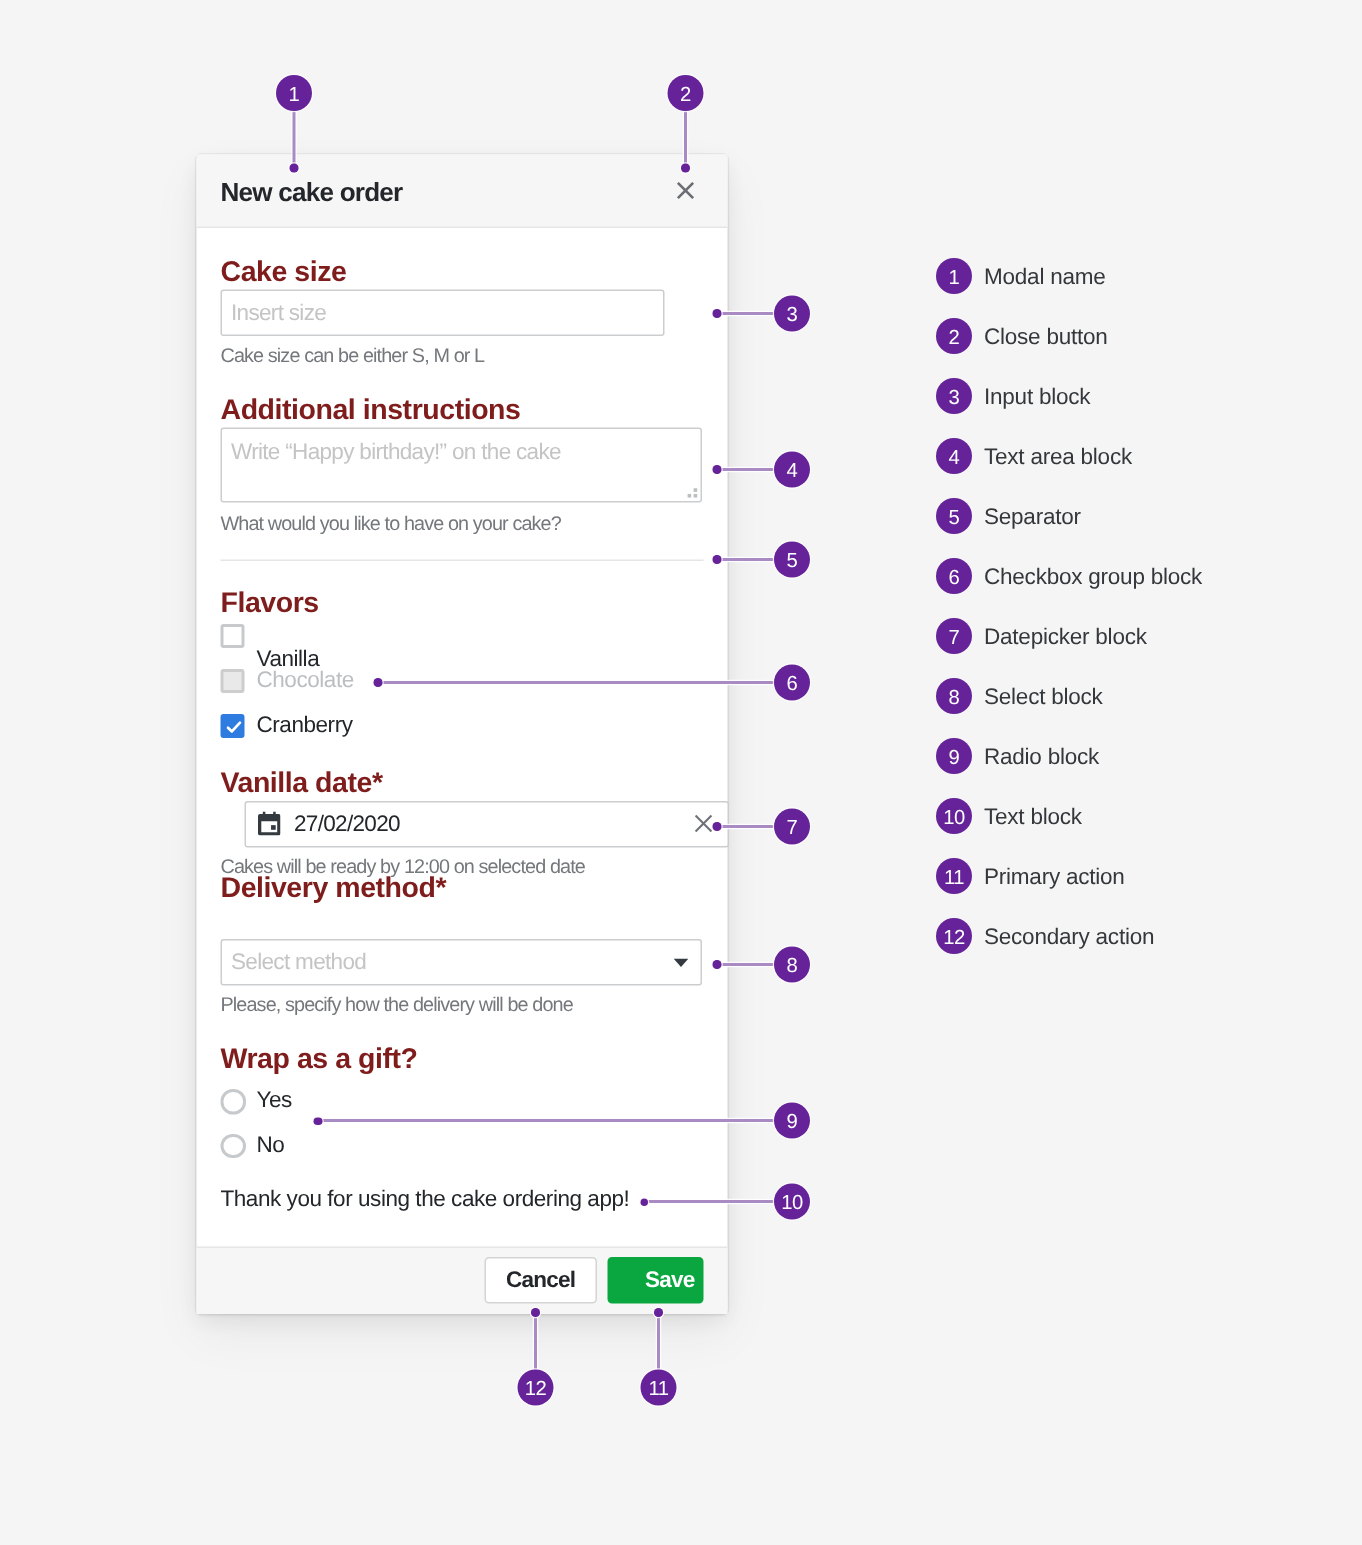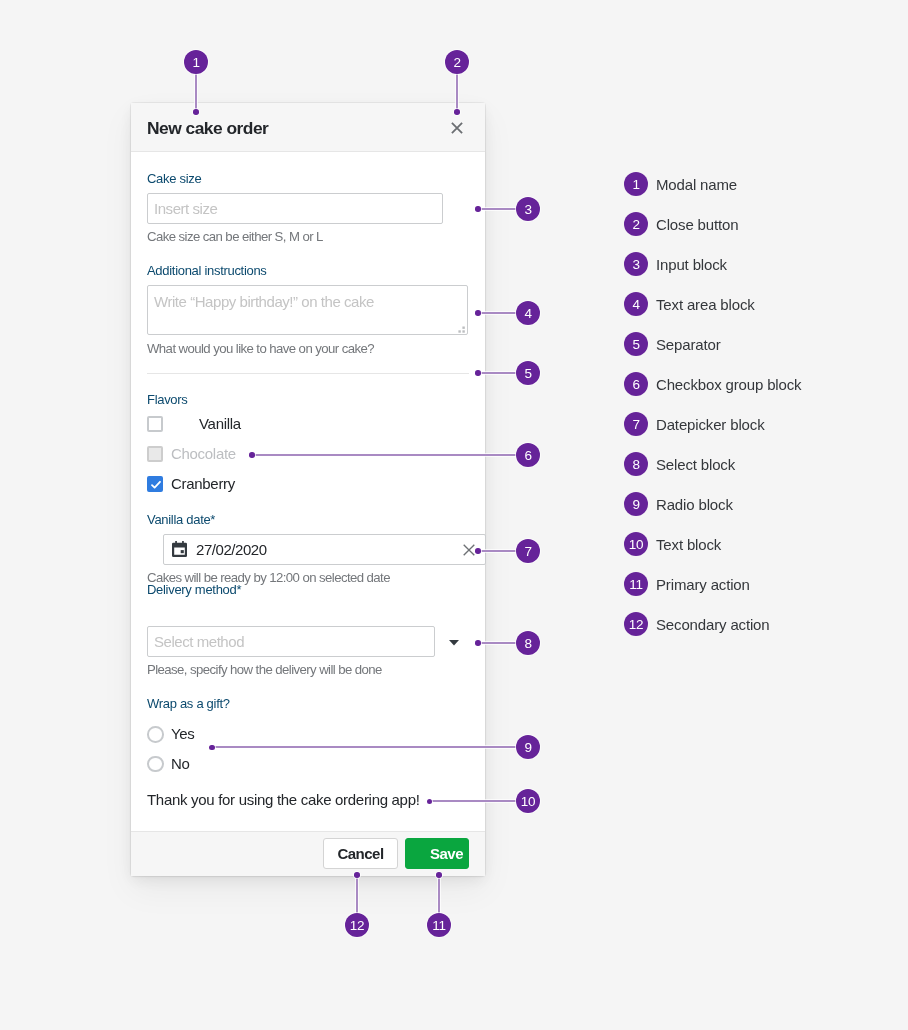--- a/index.html
+++ b/index.html
@@ -31,21 +31,21 @@
     font-size:17.4px;font-weight:700;color:#23262a;letter-spacing:-0.52px;
   }
   .close-btn{position:absolute;left:451px;top:120px;width:12px;height:12px;}
   .modal-footer{
     position:absolute;left:0;top:728px;width:354px;height:45px;
     background:#f6f6f6;border-top:1px solid #e6e6e6;box-sizing:border-box;
   }
 
   .abs{position:absolute;}
 
-  .field-label{font-size:13px;color:#0c4a6e;white-space:nowrap;letter-spacing:-0.3px;}
+  .field-label{font-size:19px;color:#7f1d1d;white-space:nowrap;letter-spacing:-0.3px;font-weight:bold;}
   .helper{font-size:13.2px;color:#74777b;white-space:nowrap;letter-spacing:-0.58px;}
   .text-input{
     position:absolute;box-sizing:border-box;height:31px;
     border:1px solid #cbcdcf;border-radius:2px;background:#fff;
   }
   .ph{position:absolute;font-size:15px;color:#c4c4c4;white-space:nowrap;letter-spacing:-0.45px;}
   .val{position:absolute;font-size:15px;color:#23262a;letter-spacing:-0.45px;}
 
   .sep{position:absolute;height:1px;background:#e6e6e6;}
 
@@ -116,21 +116,21 @@
         </g>
           </svg>
       </span>
     </div>
     <div class="abs helper" style="left:16px;top:238px;">What would you like to have on your cake?</div>
 
     <div class="sep" style="left:16px;top:270px;width:322px;"></div>
 
     <div class="abs field-label" style="left:16px;top:289px;">Flavors</div>
     <div class="cb" style="left:16px;top:313px;"></div>
-    <div class="cb-label" style="left:40px;top:312px;margin-left:28px;">Vanilla</div>
+    <div class="cb-label" style="left:40px;top:328px;">Vanilla</div>
     <div class="cb disabled" style="left:16px;top:343px;"></div>
     <div class="cb-label disabled" style="left:40px;top:342px;">Chocolate</div>
     <div class="cb checked" style="left:16px;top:373px;">
       <svg width="12" height="12" viewBox="0 0 12 12" style="position:absolute;left:1px;top:1px;">
         <path d="M2 6.2 L4.6 8.6 L10 2.8" fill="none" stroke="#fff" stroke-width="1.8" stroke-linecap="round" stroke-linejoin="round"></path>
       </svg>
     </div>
     <div class="cb-label" style="left:40px;top:372px;">Cranberry</div>
 
     <div class="abs field-label" style="left:16px;top:409px;">Vanilla date*</div>
@@ -145,21 +145,21 @@
       <div class="val" style="left:32px;top:6px;">27/02/2020</div>
       <span class="abs" style="left:299px;top:7px;width:12px;height:12px;">
         <svg width="12" height="12" viewBox="0 0 12 12">
           <path d="M0.7 0.7 L11.3 11.3 M11.3 0.7 L0.7 11.3" stroke="#6e7175" stroke-width="1.35" fill="none"></path>
         </svg>
       </span>
     </div>
     <div class="abs helper" style="left:16px;top:467px;">Cakes will be ready by 12:00 on selected date</div>
 
     <div class="abs field-label" style="left:16px;top:479px;">Delivery method*</div>
-    <div class="text-input" style="left:16px;top:523px;width:288px;">
+    <div class="text-input" style="left:16px;top:523px;width:321px;">
       <div class="ph" style="left:6px;top:6px;">Select method</div>
       <span class="abs" style="left:300.5px;top:5px;width:10px;height:6px;">
         <svg width="10" height="6" viewBox="0 0 10 6">
             <path d="M0 0 L10 0 L5 5.6 Z" fill="#343a40"></path>
           </svg>
       </span>
     </div>
     <div class="abs helper" style="left:16px;top:559px;">Please, specify how the delivery will be done</div>
 
     <div class="abs field-label" style="left:16px;top:593px;">Wrap as a gift?</div>

